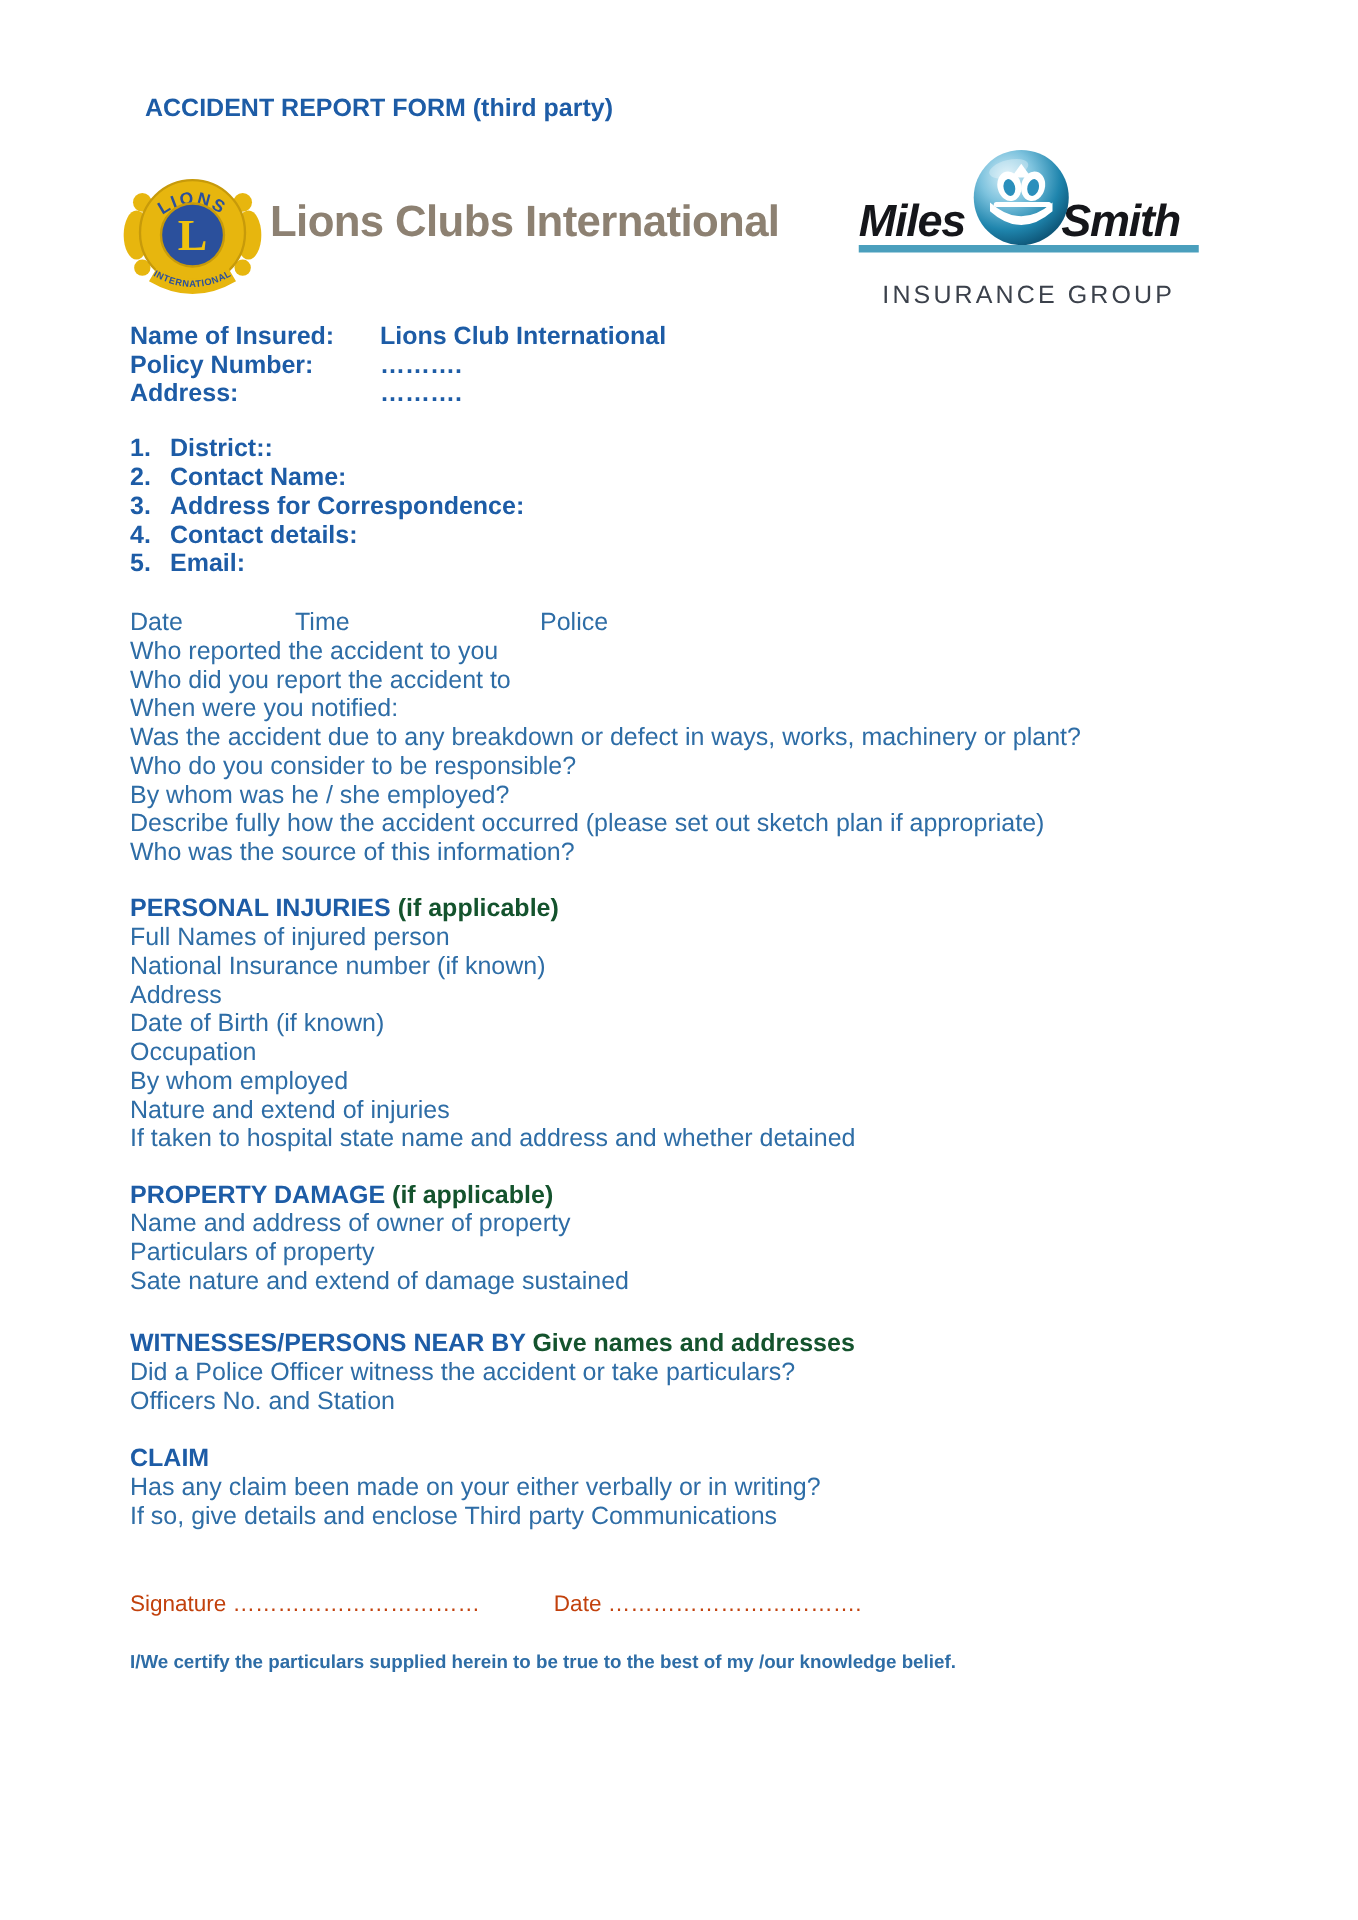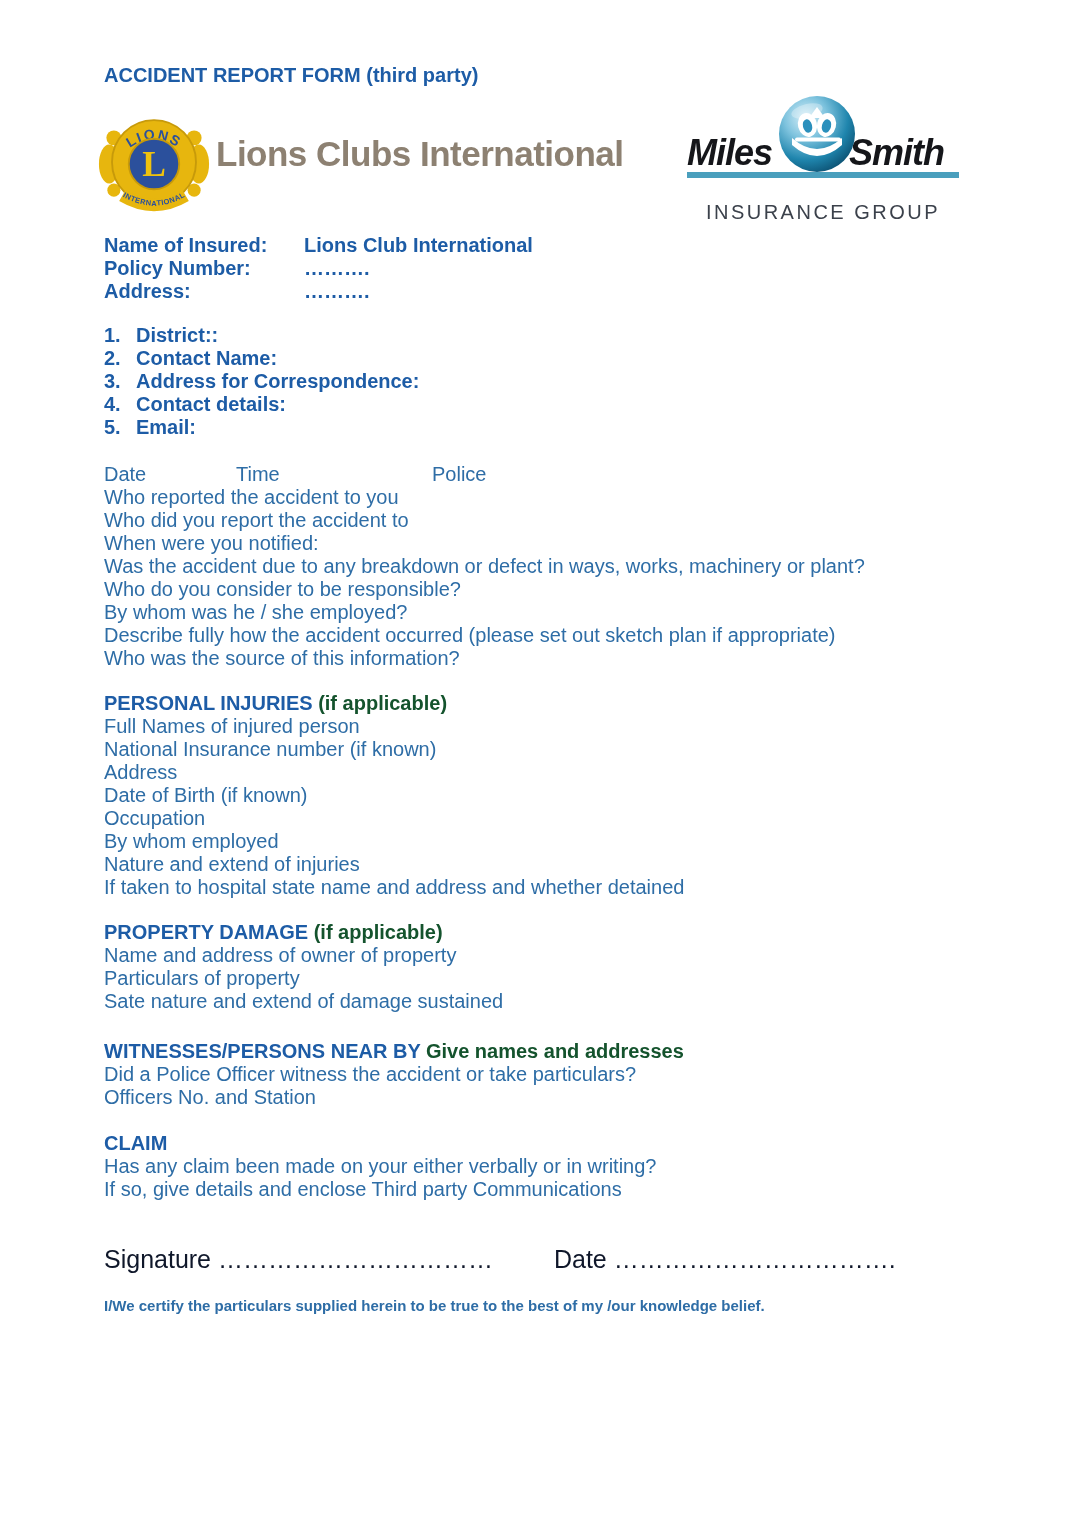--- a/index.html
+++ b/index.html
@@ -9,21 +9,21 @@
     margin:0 auto;
     background:#ffffff;
     font-family:"Liberation Sans", sans-serif;
     overflow:hidden;
   }
   .content {
     position:absolute; left:104px; top:62px; width:900px;
   }
   .doc-title {
     font-size:20px; font-weight:bold; color:#1d5ca6;
-    line-height:26px; margin:0;
+    line-height:26px; margin:12px;
   }
   
   .logo-row { position:relative; height:146px; }
   .lions-emblem { position:absolute; left:-6px; top:18px; width:112px; height:116px; }
   .lions-wordmark {
     position:absolute; left:112px; top:46px;
     font-size:35px; font-weight:bold; color:#8d8172; letter-spacing:-0.5px;
     white-space:nowrap;
   }
   .miles-smith { position:absolute; left:581px; top:0; width:278px; height:128px; }
@@ -45,21 +45,21 @@
   .sec-heading { font-size:20px; line-height:23px; color:#1d5ca6; font-weight:bold; white-space:nowrap; }
   .sec-heading .suffix { font-weight:bold; color:#14532d; }
   .sec-accident .sec-heading { margin-top:22px; }
   .date-row { margin-top:24px; }
   .date-row .cell-date  { display:inline-block; width:132px; }
   .date-row .cell-time  { display:inline-block; width:196px; }
   .sec-pi  { margin-top:22px; }
   .sec-pd  { margin-top:22px; }
   .sec-wit { margin-top:27px; }
   .sec-claim { margin-top:23px; }
-  .sig-row { margin-top:45px; font-size:25px; line-height:26px; color:#0f172a; white-space:nowrap; }
+  .sig-row { margin-top:45px; font-size:18px; line-height:26px; color:#c2410c; white-space:nowrap; }
   .sig-row .date-part { margin-left:54px; }
   .cert-line { margin-top:24px; font-size:15px; line-height:19px; color:#2e6da6; font-weight:bold; white-space:nowrap; }
 </style>
 </head>
 <body>
 
 <div class="page">
   <div class="content">
 
     <h1 class="doc-title">ACCIDENT REPORT FORM (third party)</h1>

